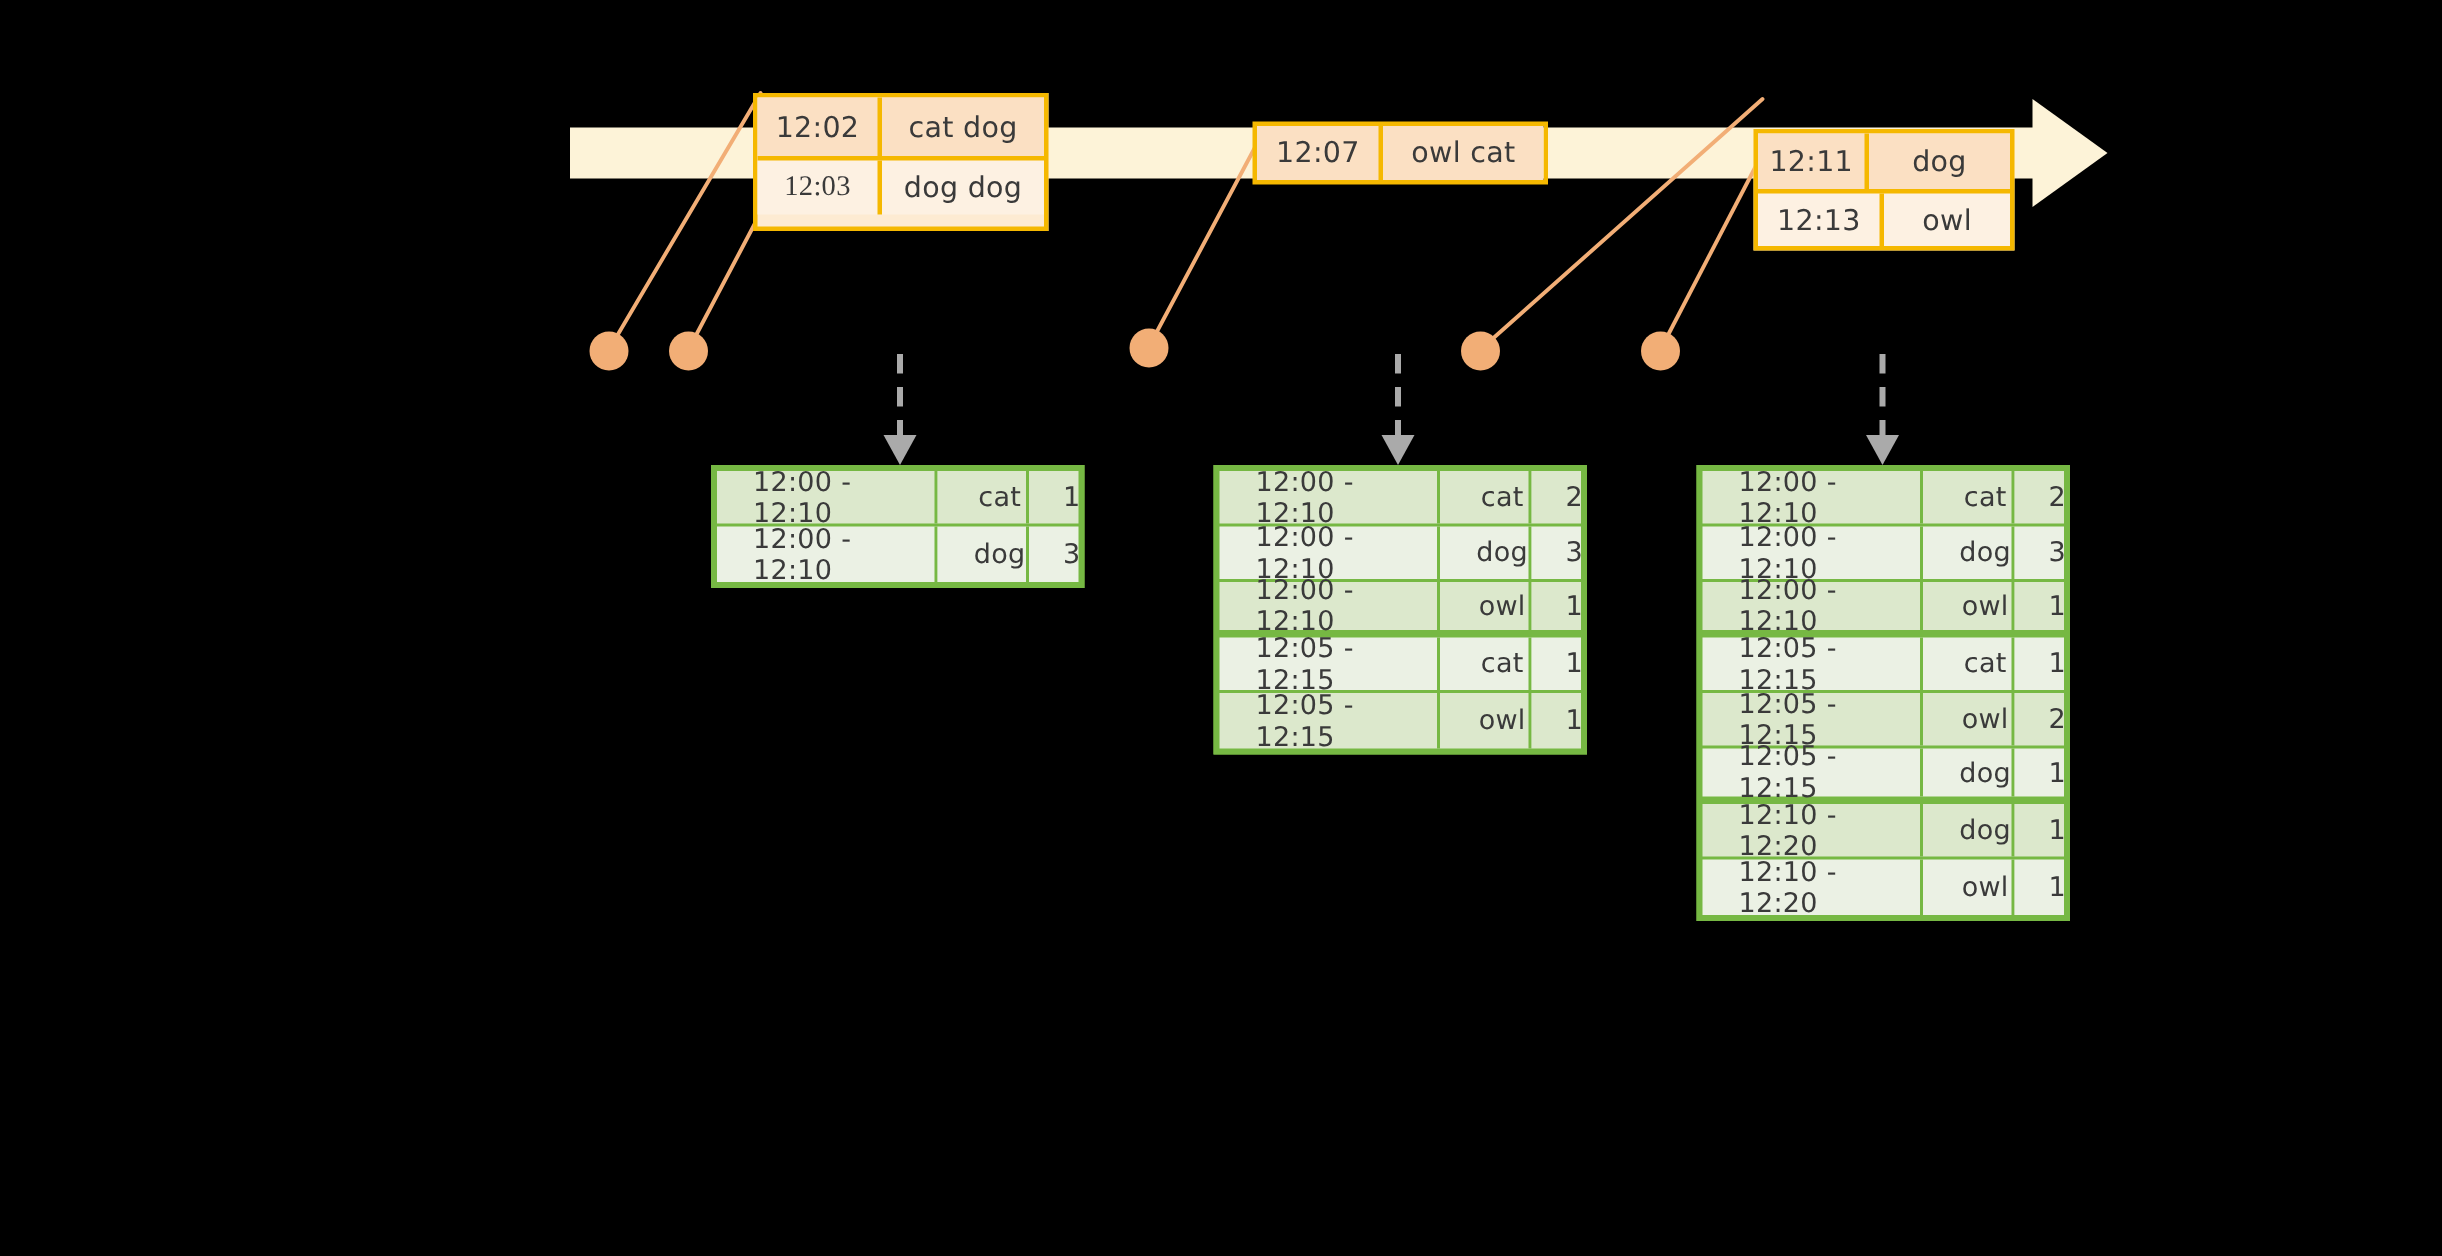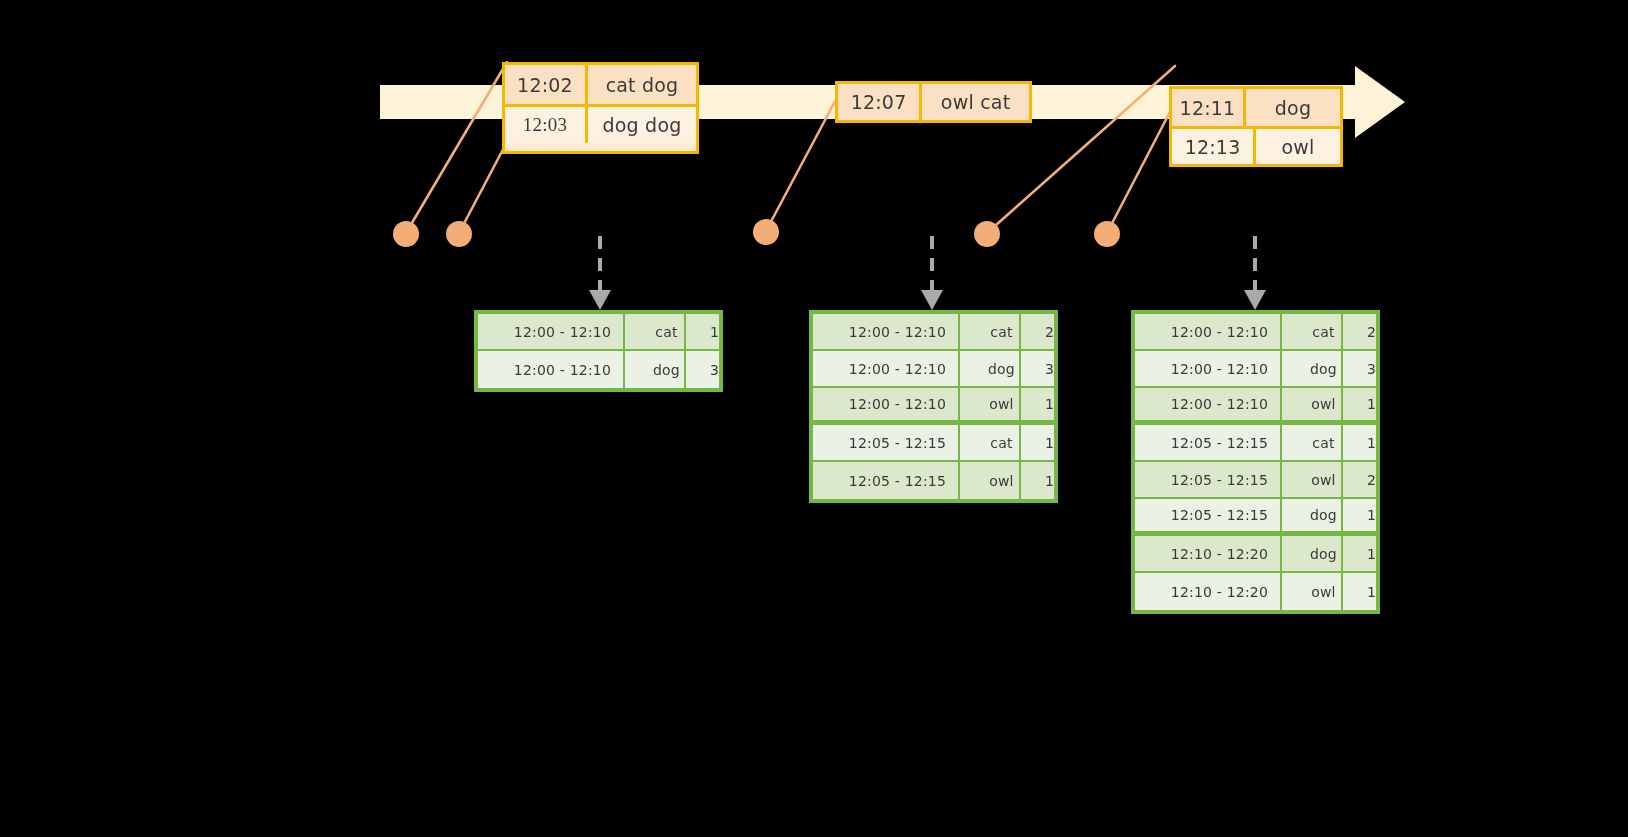--- a/index.html
+++ b/index.html
@@ -65,21 +65,21 @@
     border-bottom:2px solid #76B843;
   }
   .res-row:last-child{border-bottom:none;}
   .res-row.group-end{border-bottom:5px solid #76B843;}
   .res-row.shade-a .cell{background:#DCE8CC;}
   .res-row.shade-b .cell{background:#EBF1E4;}
   .cell{
     display:flex;align-items:center;justify-content:center;
     box-sizing:border-box;
     color:#3a3a3a;
-    font-size:14px;
+    font-size:18px;
     letter-spacing:.2px;
     border-right:2px solid #76B843;
     padding-left:24px;
   }
   .cell:last-child{border-right:none;}
 </style>
 </head>
 <body>
 
 <div id="stage">

